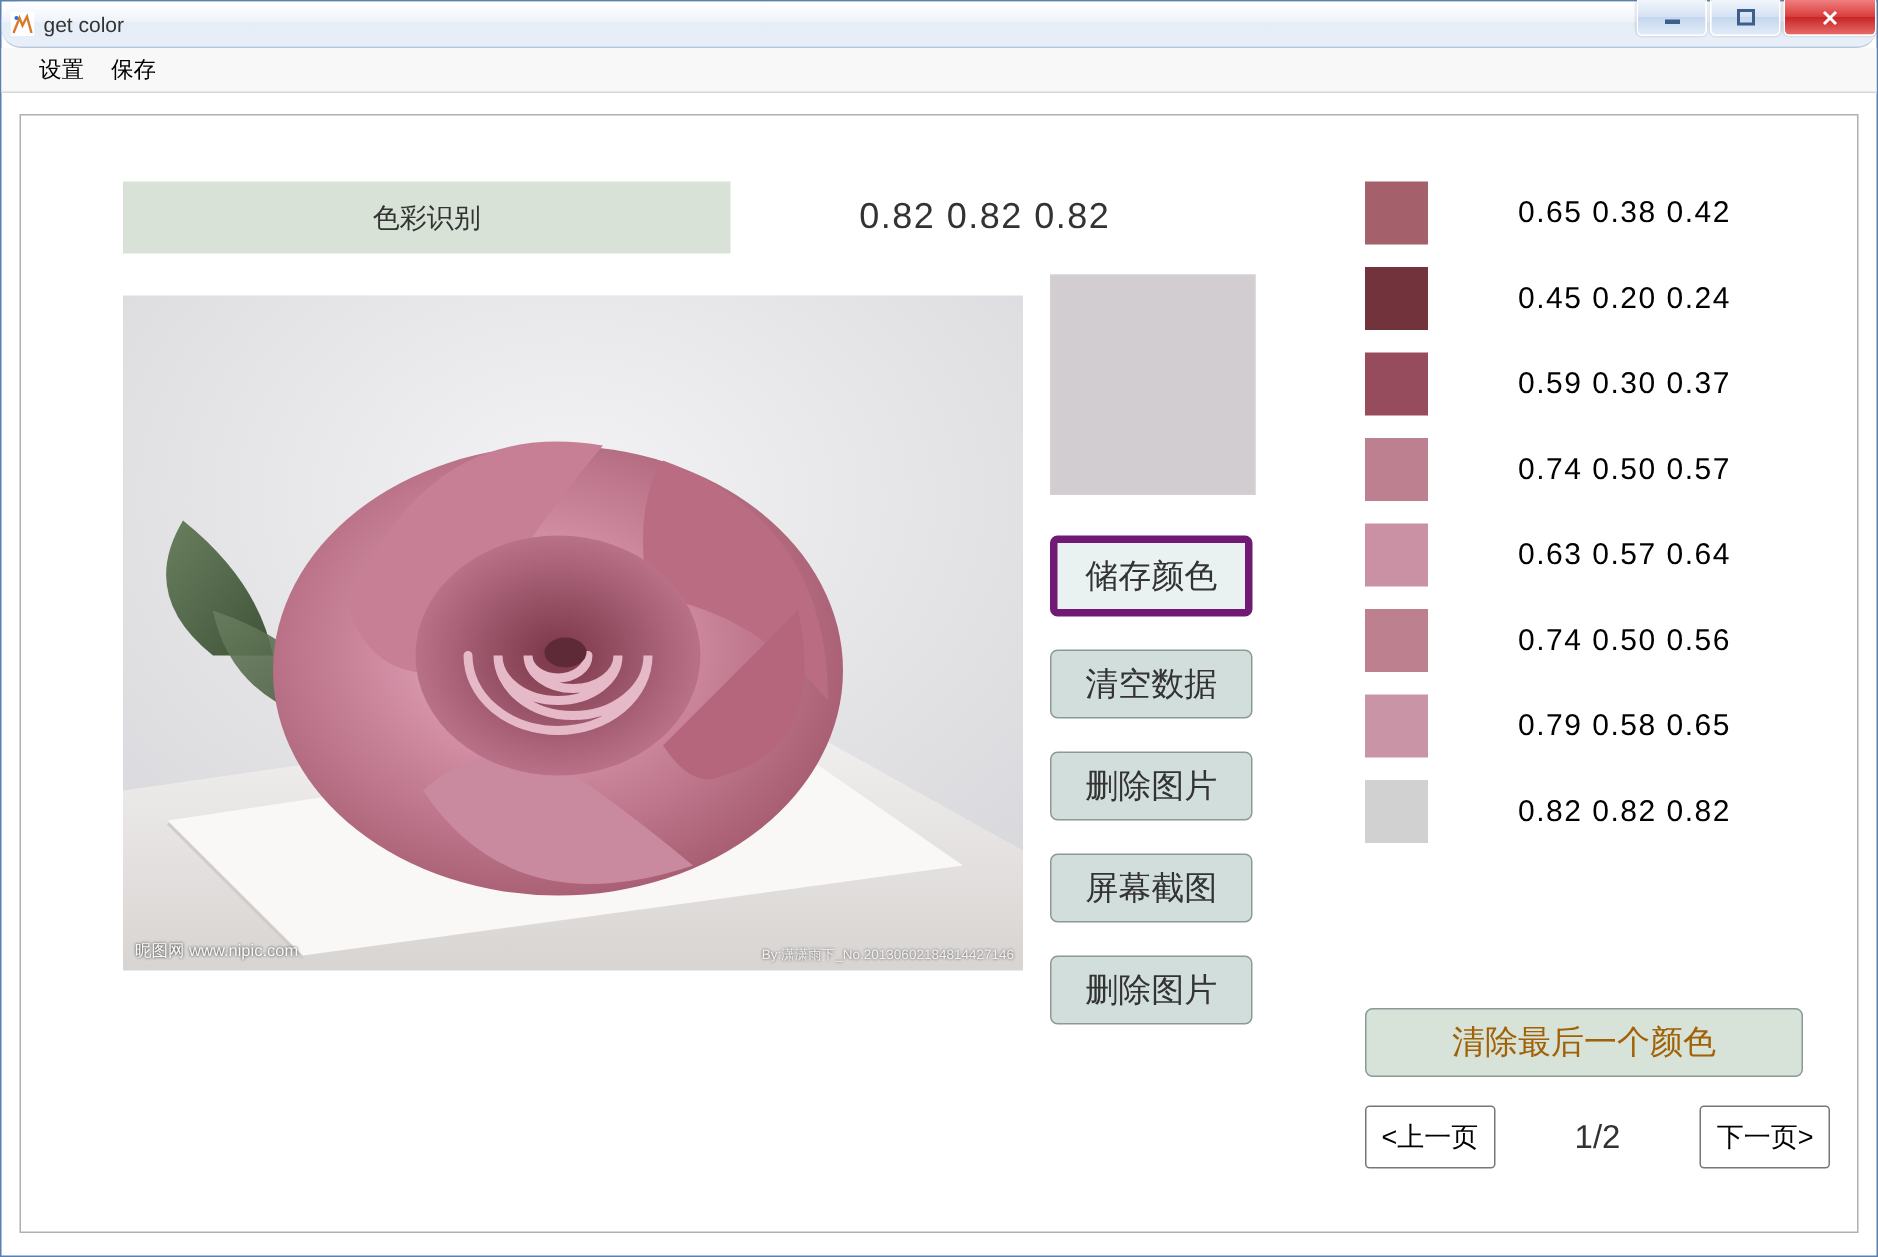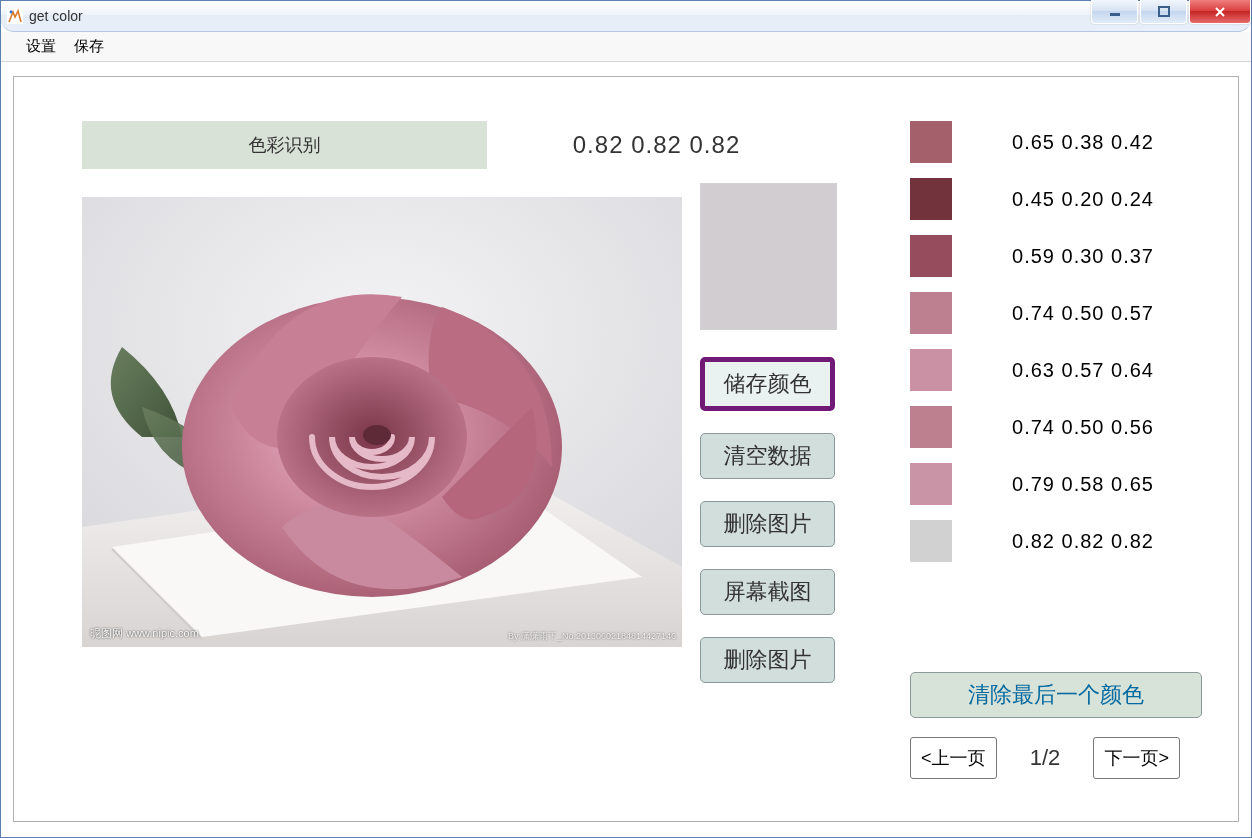--- a/index.html
+++ b/index.html
@@ -221,30 +221,30 @@
   .clear-last-btn {
     position: absolute;
     left: 896px;
     top: 595px;
     width: 290px;
     height: 44px;
     border: 1px solid #8a9a98;
     border-radius: 5px;
     background: #d7e2d8;
     font-size: 22px;
-    color: #0369a1;
+    color: #a16207;
     display: flex;
     align-items: center;
     justify-content: center;
   }
   .pager {
     position: absolute;
     left: 896px;
     top: 660px;
-    width: 270px;
+    width: 310px;
     height: 42px;
     display: flex;
     align-items: center;
     justify-content: space-between;
   }
   .page-btn {
     height: 40px;
     padding: 0 10px;
     border: 1px solid #777;
     border-radius: 3px;

